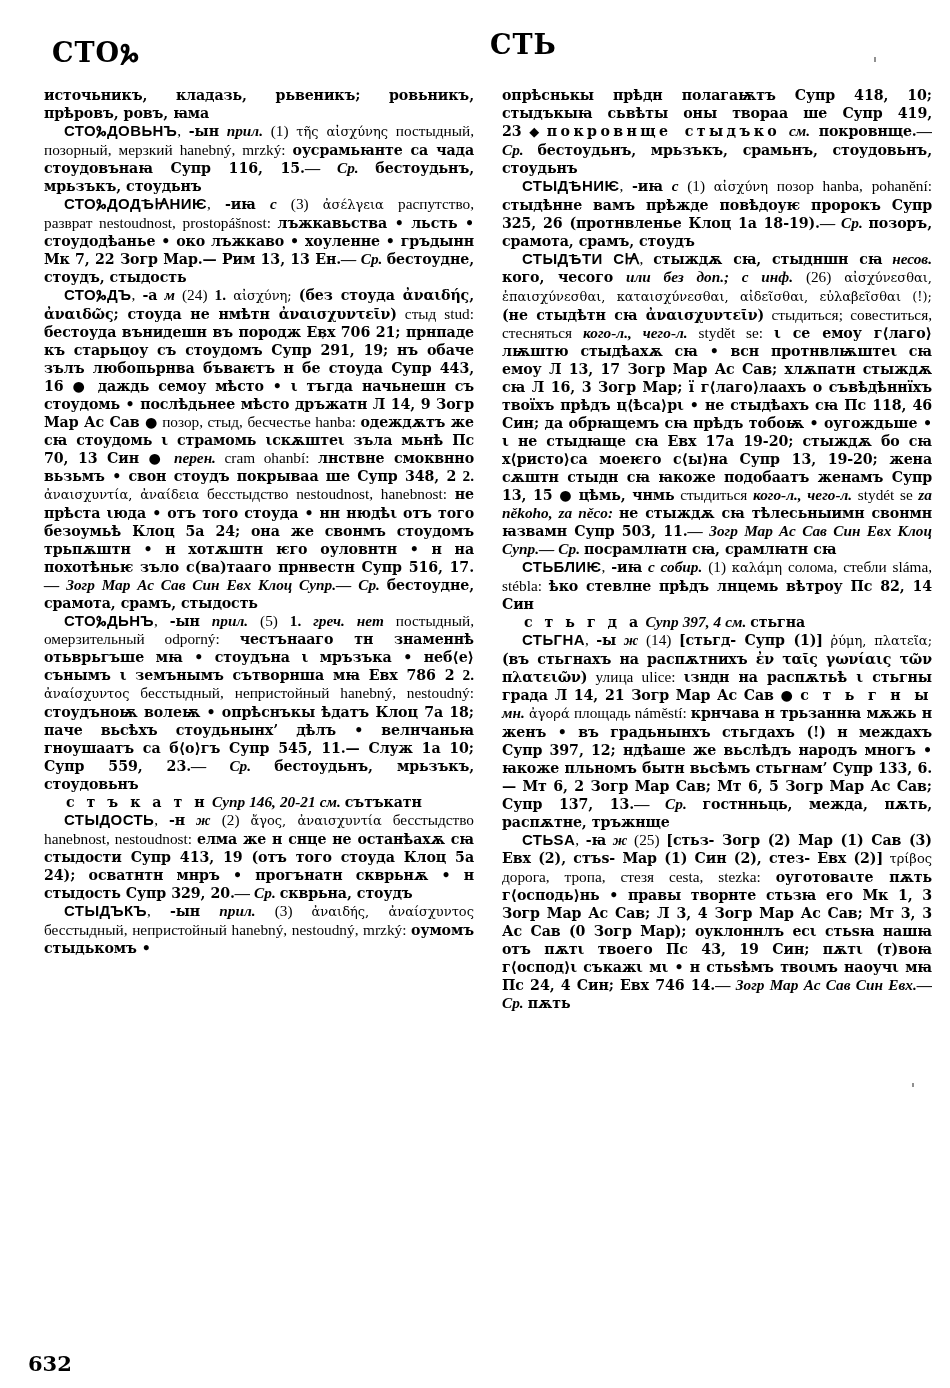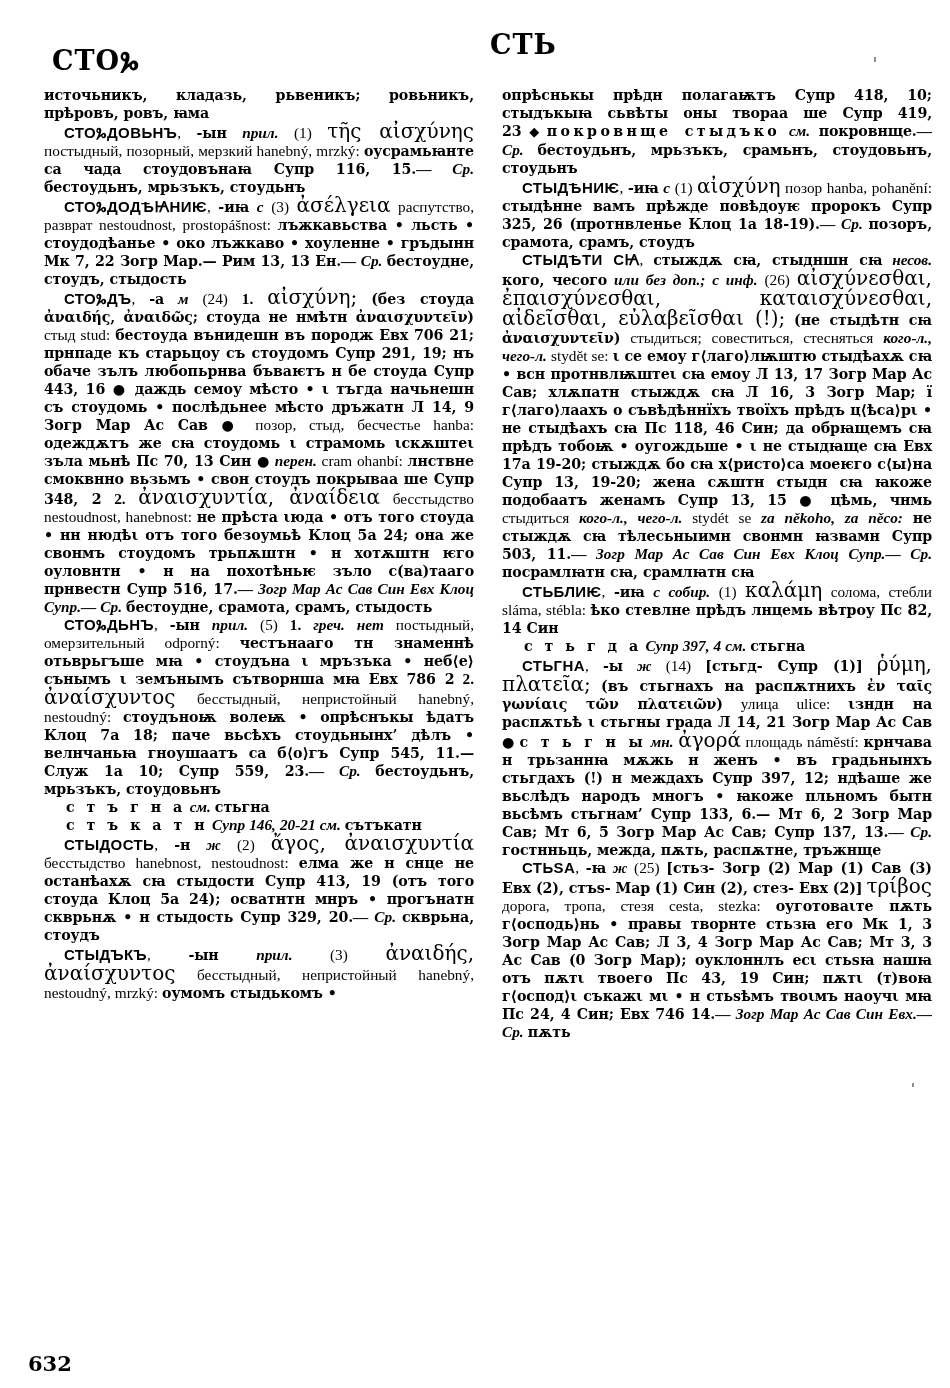--- a/index.html
+++ b/index.html
@@ -30,21 +30,21 @@
     height: 40px;
   }
   .rh {
     position: absolute;
     font-family: "DejaVu Serif", "Liberation Serif", serif;
     font-weight: bold;
     font-size: 27px;
     letter-spacing: 1px;
     line-height: 30px;
   }
-  .rh-left { left: 52px; top: 16px; }
+  .rh-left { left: 52px; top: 8px; }
   .rh-right { left: 490px; top: 0; }
 
   .columns {
     position: absolute;
     top: 86px;
     left: 0;
     width: 950px;
     display: flex;
     gap: 0px;
   }
@@ -78,21 +78,21 @@
   .hw {
     font-family: Liberation Sans, sans-serif;
     font-weight: bold;
     font-size: 15px;
     letter-spacing: 0.4px;
   }
   
   .gr {
     font-family: "DejaVu Serif", "Liberation Serif", serif;
     font-weight: normal;
-    font-size: 20px;
+    font-size: 13px;
   }
   
   .gloss {
     font-family: "Liberation Serif", "DejaVu Serif", serif;
     font-weight: normal;
     font-size: 15.3px;
   }
   
   .it {
     font-family: "Liberation Serif", "DejaVu Serif", serif;
@@ -157,21 +157,20 @@
       </p>
 
       <p class="para indent">
         <span class="hw">СТОⰃДЪ</span><span class="gloss">, </span><span class="ocs">-а</span><span class="gloss"> </span><span class="it">м</span><span class="gloss"> </span><span class="gloss">(24)</span><span class="gloss"> </span><span class="num">1.</span><span class="gloss"> </span><span class="gr">αἰσχύνη;</span><span class="gloss"> </span><span class="ocs">(без стоуда ἀναιδής, ἀναιδῶς; стоуда не нмѣтн ἀναισχυντεῖν)</span><span class="gloss"> </span><span class="gloss">стыд</span><span class="gloss"> </span><span class="gloss">stud:</span><span class="gloss"> </span><span class="ocs">бестоуда вънидешн въ породж Евх 706 21; прнпаде къ старьцоу съ стоудомъ Супр 291, 19; нъ обаче зълъ любопьрнва бъваѥтъ н бе стоуда Супр 443, 16 ● даждь семоу мѣсто • ι тъгда начьнешн съ стоудомь • послѣдьнее мѣсто дръжатн Л 14, 9 Зогр Мар Ас Сав ●</span><span class="gloss"> </span><span class="gloss">позор, стыд, бесчестье</span><span class="gloss"> </span><span class="gloss">hanba:</span><span class="gloss"> </span><span class="ocs">одеждѫтъ же сꙗ стоудомь ι страмомь ιскѫштеι зъла мьнѣ Пс 70, 13 Син ●</span><span class="gloss"> </span><span class="it">перен.</span><span class="gloss"> </span><span class="gloss">cram ohanbí:</span><span class="gloss"> </span><span class="ocs">лнствне смоквнно вьзьмъ • свон стоудъ покрываа ше Супр 348, 2</span><span class="gloss"> </span><span class="num">2.</span><span class="gloss"> </span><span class="gr">ἀναισχυντία, ἀναίδεια</span><span class="gloss"> </span><span class="gloss">бесстыдство</span><span class="gloss"> </span><span class="gloss">nestoudnost, hanebnost:</span><span class="gloss"> </span><span class="ocs">не прѣста ιюда • отъ того стоуда • нн нюдѣι отъ того безоумьѣ Клоц 5а 24; она же свонмъ стоудомъ трьпѫштн • н хотѫштн ѥго оуловнтн • н на похотѣньѥ зъло с(ва)тааго прнвестн Супр 516, 17.</span><span class="it">—</span><span class="gloss"> </span><span class="it">Зогр Мар Ас Сав Син Евх Клоц Супр.</span><span class="it">— Ср.</span><span class="gloss"> </span><span class="ocs">бестоудне, срамота, срамъ, стыдость</span>
       </p>
 
       <p class="para indent">
         <span class="hw">СТОⰃДЬНЪ</span><span class="gloss">, </span><span class="ocs">-ын</span><span class="gloss"> </span><span class="it">прил.</span><span class="gloss"> </span><span class="gloss">(5)</span><span class="gloss"> </span><span class="num">1.</span><span class="gloss"> </span><span class="it">греч. нет</span><span class="gloss"> </span><span class="gloss">постыдный, омерзительный</span><span class="gloss"> </span><span class="gloss">odporný:</span><span class="gloss"> </span><span class="ocs">честънааго тн знаменнѣ отьврьгъше мꙗ • стоудъна ι мръзъка • неб⟨е⟩сънымъ ι земънымъ сътворнша мꙗ Евх 786 2</span><span class="gloss"> </span><span class="num">2.</span><span class="gloss"> </span><span class="gr">ἀναίσχυντος</span><span class="gloss"> </span><span class="gloss">бесстыдный, непристойный</span><span class="gloss"> </span><span class="gloss">hanebný, nestoudný:</span><span class="gloss"> </span><span class="ocs">стоудъноѭ волеѭ • опрѣснъкы ѣдатъ Клоц 7а 18; паче вьсѣхъ стоудьнынх’ дѣлъ • велнчаньꙗ гноушаатъ са б⟨о⟩гъ Супр 545, 11.— Служ 1а 10; Супр 559, 23.</span><span class="it">— Ср.</span><span class="gloss"> </span><span class="ocs">бестоудьнъ, мрьзъкъ, стоудовьнъ</span>
       </p>
 
-      <p class="para hang"><span class="ocs spaced">с т ъ г н а</span><span class="gloss"> </span><span class="it">см.</span><span class="gloss"> </span><span class="ocs">стьгна</span></p>
       <p class="para hang"><span class="ocs spaced">с т ъ к а т н</span><span class="gloss"> </span><span class="it">Супр 146, 20-21 см.</span><span class="gloss"> </span><span class="ocs">сътъкатн</span></p>
 
       <p class="para indent">
         <span class="hw">СТЫДОСТЬ</span><span class="gloss">, </span><span class="ocs">-н</span><span class="gloss"> </span><span class="it">ж</span><span class="gloss"> </span><span class="gloss">(2)</span><span class="gloss"> </span><span class="gr">ἄγος, ἀναισχυντία</span><span class="gloss"> </span><span class="gloss">бесстыдство</span><span class="gloss"> </span><span class="gloss">hanebnost, nestoudnost:</span><span class="gloss"> </span><span class="ocs">елма же н снце не останѣахѫ сꙗ стыдости Супр 413, 19 (отъ того стоуда Клоц 5а 24); осватнтн мнръ • прогънатн скврьнѫ • н стыдость Супр 329, 20.</span><span class="it">— Ср.</span><span class="gloss"> </span><span class="ocs">скврьна, стоудъ</span>
       </p>
 
       <p class="para indent">
         <span class="hw">СТЫДЪКЪ</span><span class="gloss">, </span><span class="ocs">-ын</span><span class="gloss"> </span><span class="it">прил.</span><span class="gloss"> </span><span class="gloss">(3)</span><span class="gloss"> </span><span class="gr">ἀναιδής, ἀναίσχυντος</span><span class="gloss"> </span><span class="gloss">бесстыдный, непристойный</span><span class="gloss"> </span><span class="gloss">hanebný, nestoudný, mrzký:</span><span class="gloss"> </span><span class="ocs">оумомъ стыдькомъ •</span>
       </p>
 

